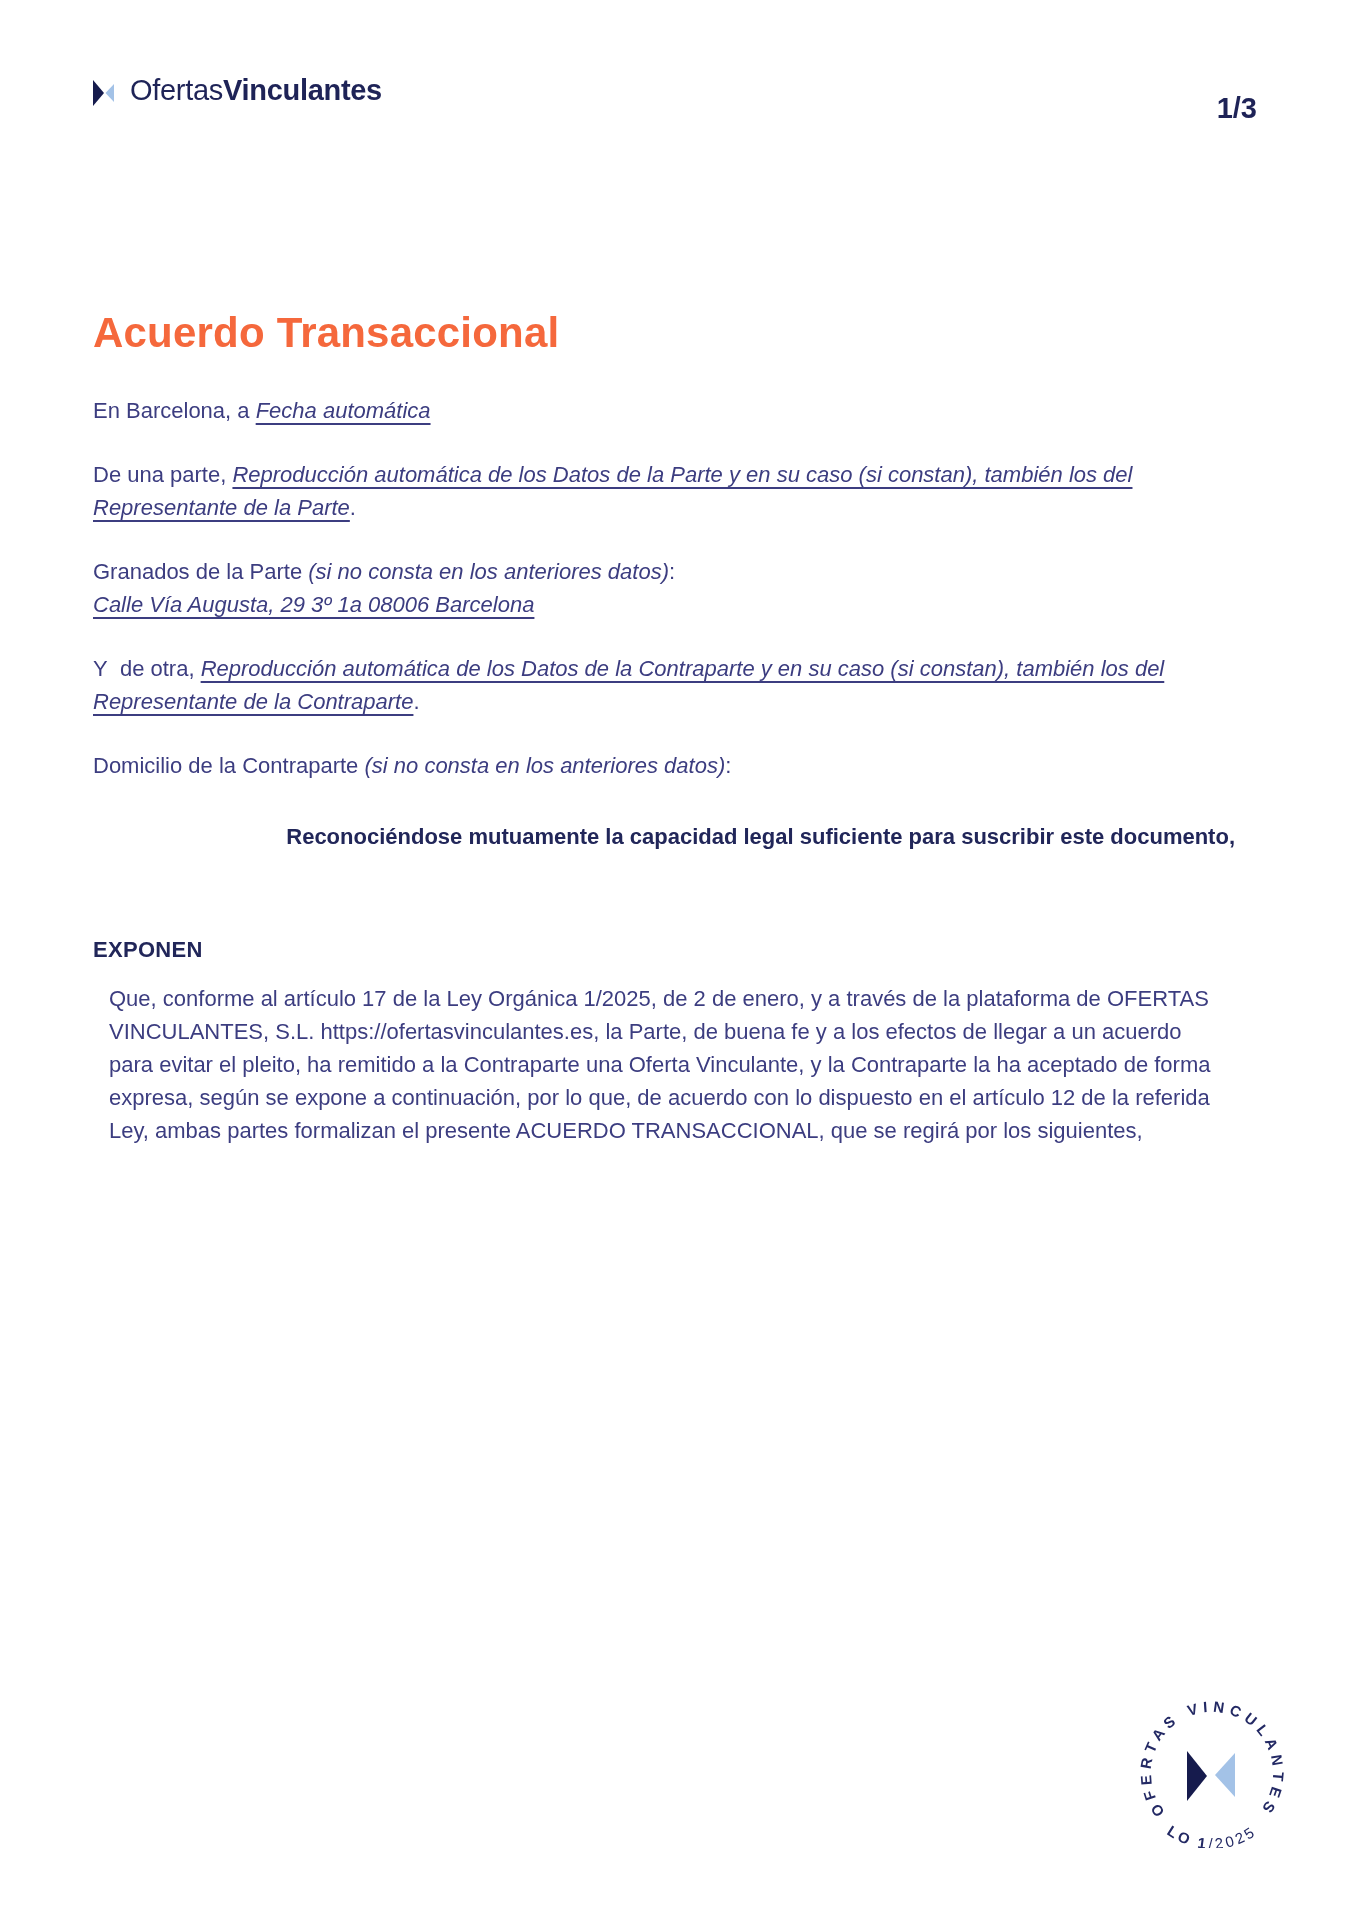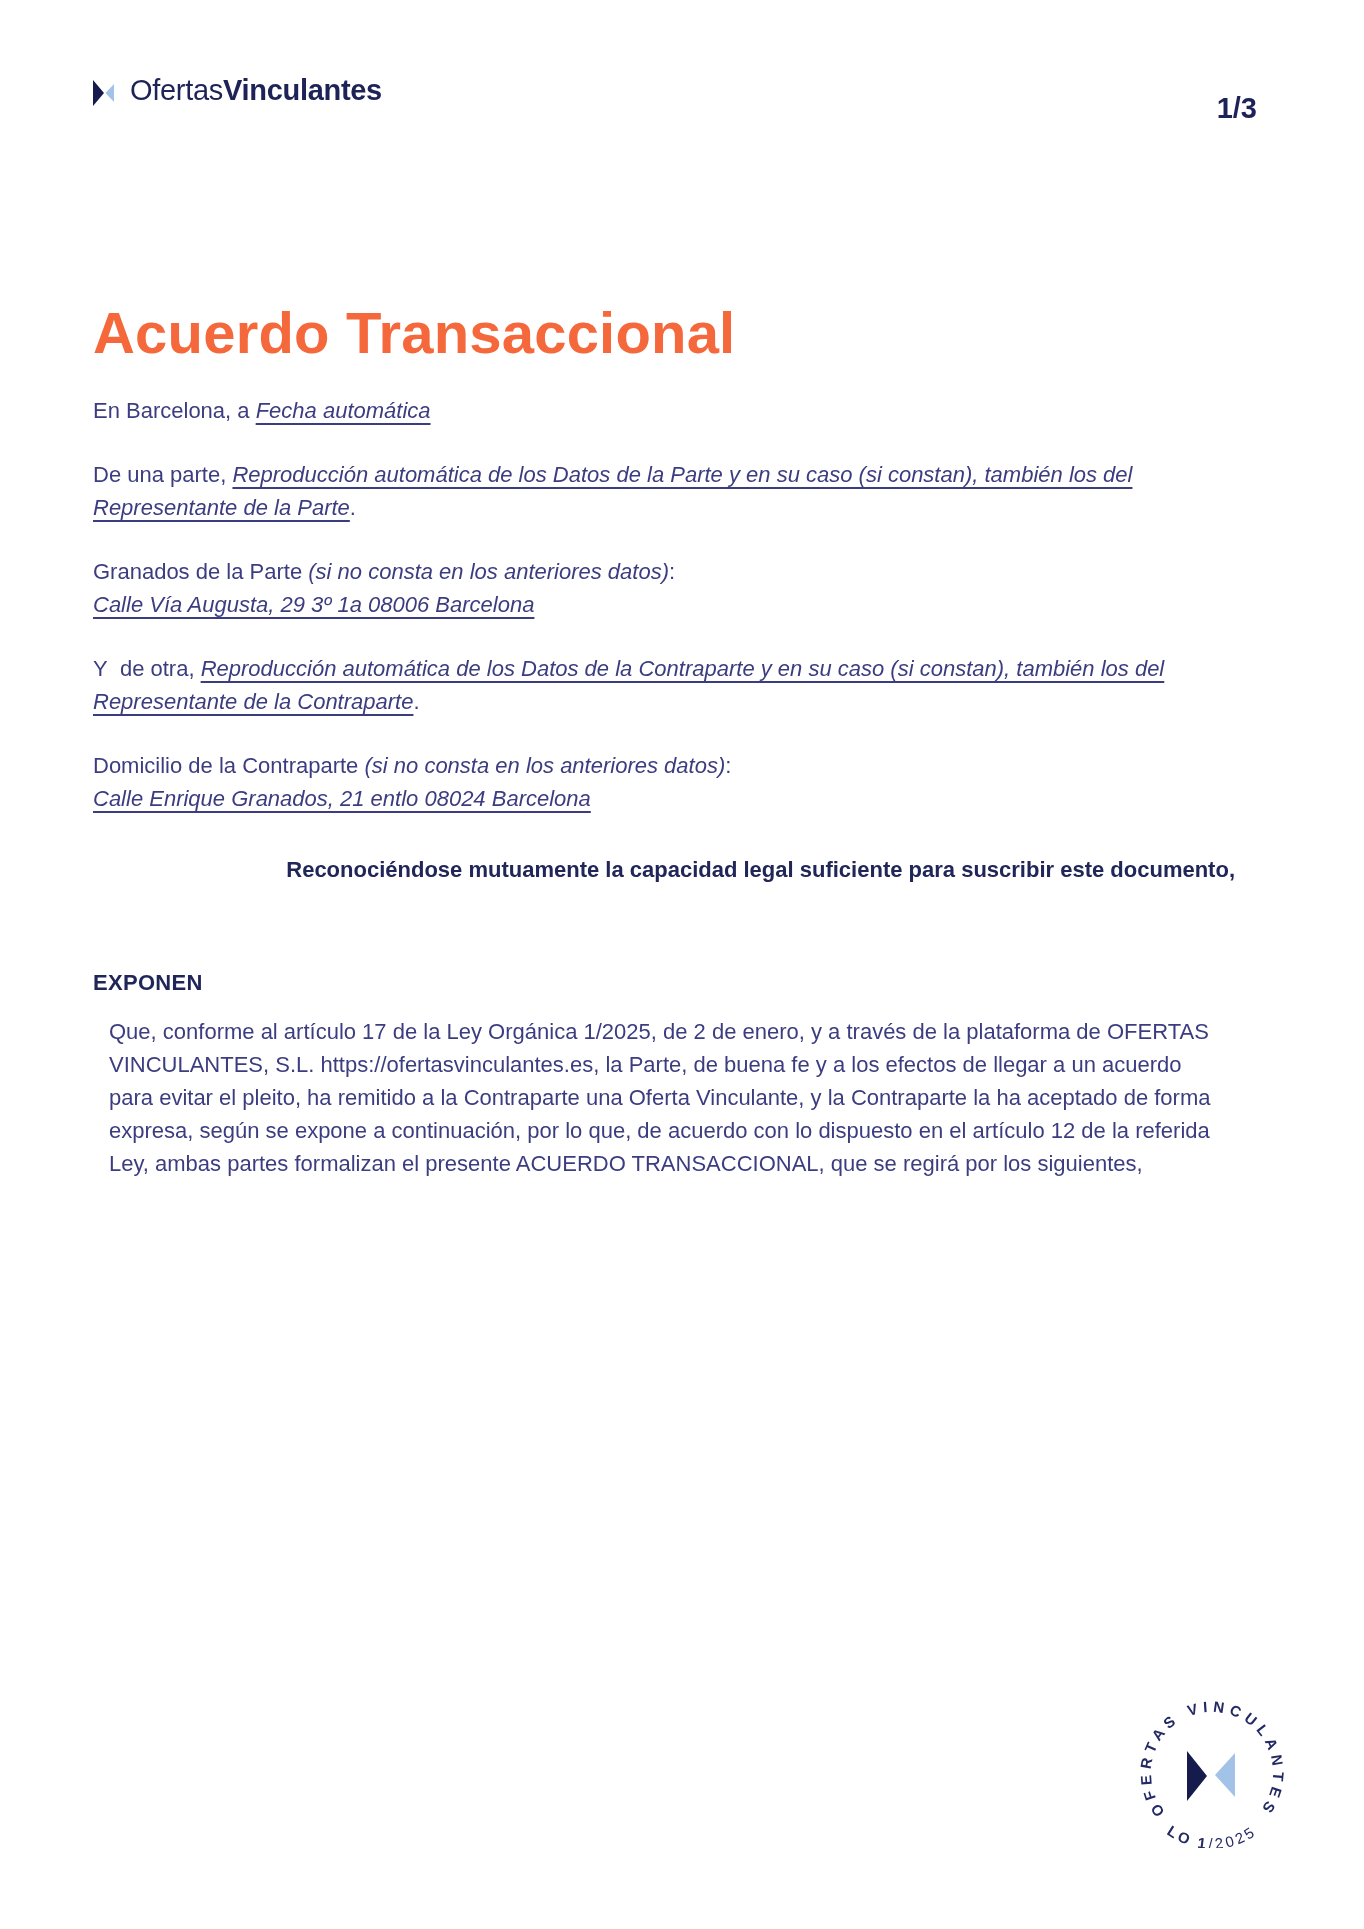--- a/index.html
+++ b/index.html
@@ -43,21 +43,21 @@
   .content {
     position: absolute;
     top: 310px;
     left: 93px;
     width: 1142px;
     color: #3c3d80;
     font-size: 22px;
     line-height: 33px;
   }
   h1.doc-title {
-    font-size: 58px;
+    font-size: 42px;
     line-height: 46px;
     font-weight: 600;
     color: #f5683c;
     letter-spacing: 0.2px;
     margin: 0 0 38px 0;
   }
   .content p { margin: 0 0 31px 0; }
   .auto-field {
     font-style: italic;
     text-decoration: underline;
@@ -121,21 +121,21 @@
     <h1 class="doc-title">Acuerdo Transaccional</h1>
 
     <p><span>En Barcelona, a </span><span class="auto-field">Fecha automática</span></p>
 
     <p><span>De una parte, </span><span class="auto-field">Reproducción automática de los Datos de la Parte y en su caso (si constan), también los del Representante de la Parte</span><span>.</span></p>
 
     <p><span>Granados de la Parte </span><span class="italic-note">(si no consta en los anteriores datos)</span><span>:</span><br><span class="auto-field">Calle Vía Augusta, 29 3º 1a 08006 Barcelona</span></p>
 
     <p><span>Y&nbsp; de otra, </span><span class="auto-field">Reproducción automática de los Datos de la Contraparte y en su caso (si constan), también los del Representante de la Contraparte</span><span>.</span></p>
 
-    <p><span>Domicilio de la Contraparte </span><span class="italic-note">(si no consta en los anteriores datos)</span><span>:</span><br><span class="auto-field">Calle Enrique Granados, 21 entlo 08024 Barcelona</span></p>
+    <p><span>Domicilio de la Contraparte </span><span class="italic-note">(si no consta en los anteriores datos)</span><span>:</span><br></p>
 
     <p class="capacity-clause">Reconociéndose mutuamente la capacidad legal suficiente para suscribir este documento,</p>
 
     <h2 class="exponen-heading">EXPONEN</h2>
 
     <p class="exponen-body">Que, conforme al artículo 17 de la Ley Orgánica 1/2025, de 2 de enero, y a través de la plataforma de OFERTAS VINCULANTES, S.L. https://ofertasvinculantes.es, la Parte, de buena fe y a los efectos de llegar a un acuerdo para evitar el pleito, ha remitido a la Contraparte una Oferta Vinculante, y la Contraparte la ha aceptado de forma expresa, según se expone a continuación, por lo que, de acuerdo con lo dispuesto en el artículo 12 de la referida Ley, ambas partes formalizan el presente ACUERDO TRANSACCIONAL, que se regirá por los siguientes,</p>
 
   </div>
 
   <div class="stamp">

